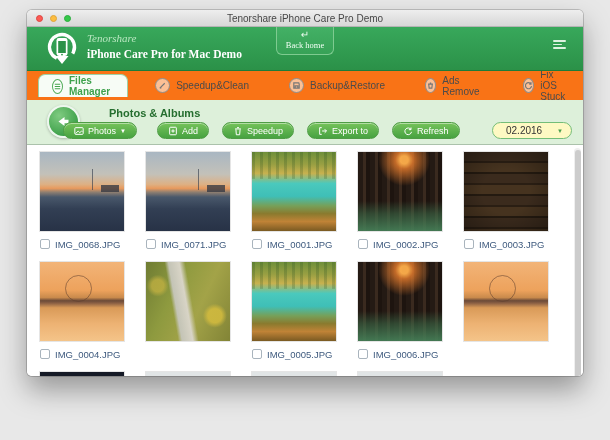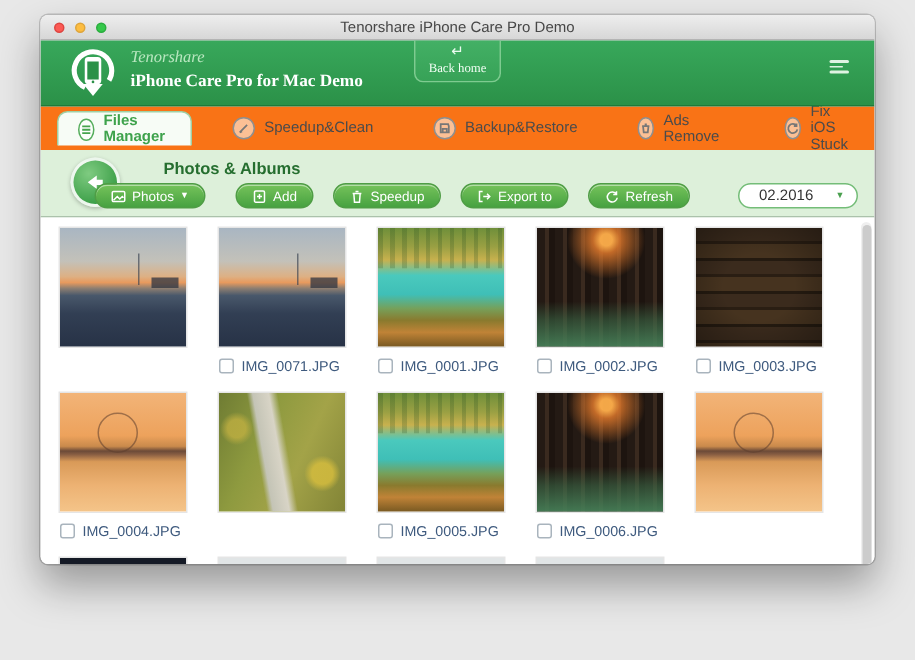--- a/index.html
+++ b/index.html
@@ -96,21 +96,21 @@
     box-shadow:inset 0 1px 0 rgba(255,255,255,.45);
     color:#fff; font-size:9px;
     display:flex; align-items:center; gap:4px; cursor:pointer; white-space:nowrap;
   }
   .pill-btn svg { width:10px; height:10px; stroke:#fff; fill:none; stroke-width:1.2; }
   .pill-btn .caret { font-size:6px; line-height:6px; }
   .btn-row .pill-btn { margin-right:13px; }
   .btn-row .pill-btn:first-child { margin-right:20px; }
   .date-filter {
     position:absolute; right:11px; top:22px; width:80px; height:17px;
-    background:#ffffff; border:1px solid #74bd78; border-radius:9px;
+    background:#fef9c3; border:1px solid #74bd78; border-radius:9px;
     display:flex; align-items:center; justify-content:space-between;
     padding:0 8px 0 13px; font-size:10px; color:#333; cursor:pointer;
   }
   .date-filter .caret { color:#4aa04f; font-size:6px; }
 
   
   .content { position:relative; height:251px; background:#fff; }
   .grid {
     position:absolute; left:13px; top:7px;
     display:grid; grid-template-columns:repeat(5, 84px); column-gap:22px;
@@ -288,20 +288,24 @@
       <span>02.2016</span>
       <span class="caret">▼</span>
     </div>
   </div>
 
   <div class="content">
     <div class="grid">
 
       <div class="cell">
         <div class="thumb photo-sunset-harbor"></div>
+        <div class="meta">
+            <span class="checkbox"></span>
+            <span class="fname">IMG_0068.JPG</span>
+          </div>
       </div>
       <div class="cell">
         <div class="thumb photo-sunset-harbor"></div>
         <div class="meta">
             <span class="checkbox"></span>
             <span class="fname">IMG_0071.JPG</span>
           </div>
       </div>
       <div class="cell">
         <div class="thumb photo-autumn-water"></div>

